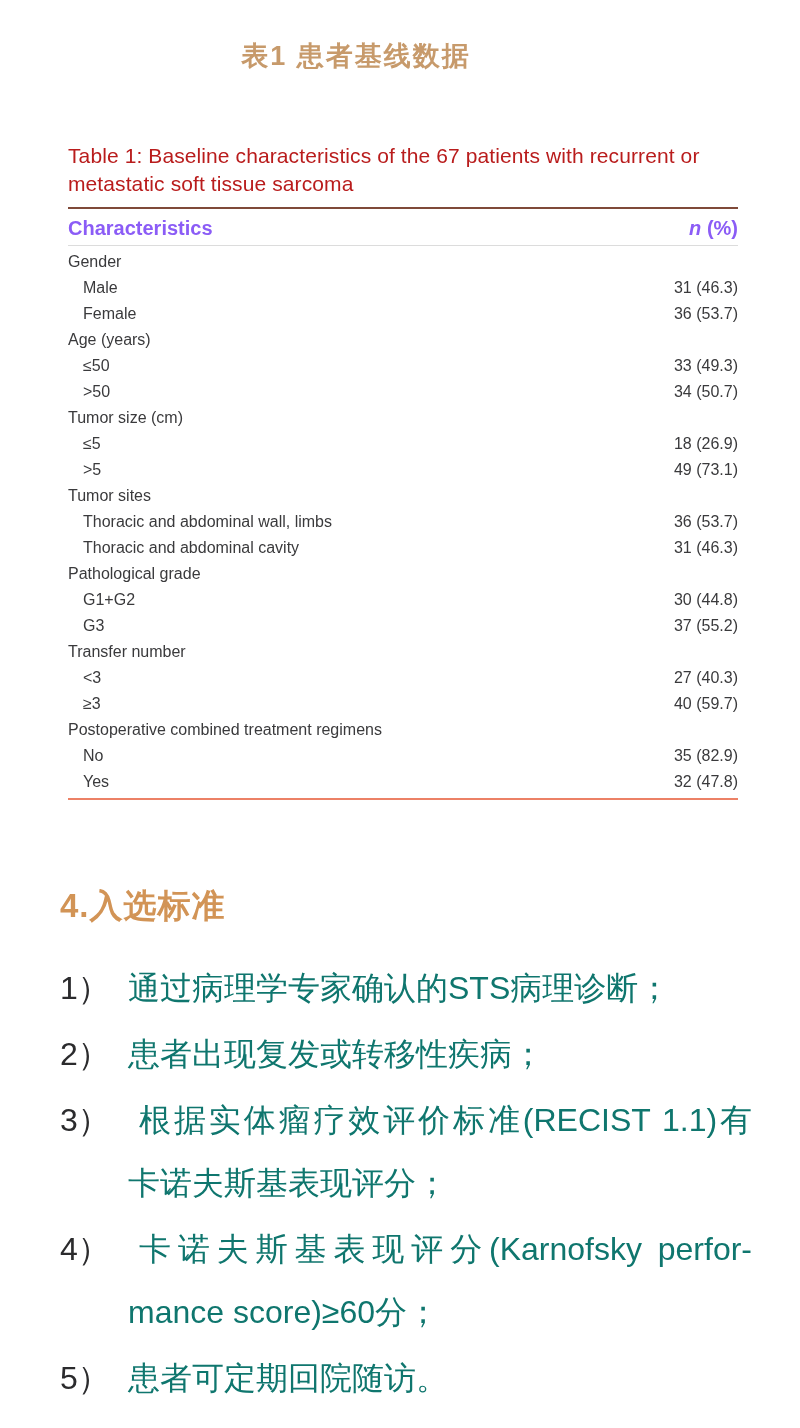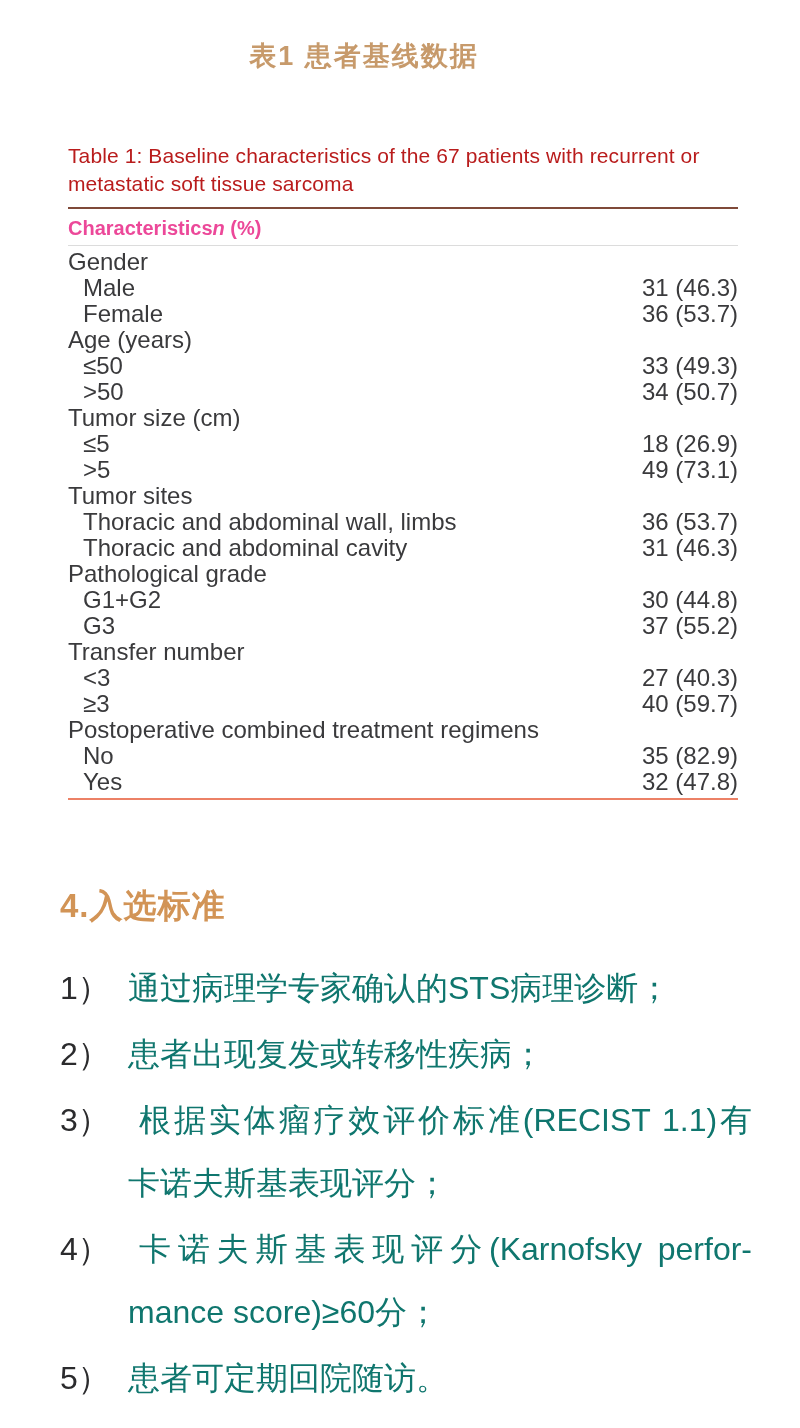--- a/index.html
+++ b/index.html
@@ -5,50 +5,50 @@
   html,body{margin:0;padding:0;}
   body{
     width:800px;height:1428px;
     background:#ffffff;
     font-family:"Liberation Sans","DejaVu Sans",sans-serif;
     position:relative;
     overflow:hidden;
   }
   
   .zh-title{
-    position:absolute;top:38px;left:12px;width:704px;
+    position:absolute;top:38px;left:4px;width:704px;
     text-align:center;
     font-size:27px;font-weight:bold;
     color:#C79A6B;
     letter-spacing:2px;
   }
   
   .table-block{
     position:absolute;left:68px;top:142px;width:670px;
   }
   .table-caption{
     font-size:21px;font-weight:normal;color:#b91c1c;
     line-height:1.32;
     letter-spacing:0.1px;
   }
   .rule-top{
     height:2px;background:#7F4A39;margin-top:10px;
   }
   .table-header{
-    display:flex;align-items:baseline;
+    display:flex;justify-content:space-between;align-items:baseline;
     padding:8px 0 5px 0;
     border-bottom:1px solid #dcdcdc;
-    font-size:20px;font-weight:bold;color:#ec4899;
+    font-size:20px;font-weight:bold;color:#8b5cf6;
   }
   .table-header .n-italic{font-style:italic;}
   .table-body{padding-top:3px;}
   .trow{
     display:flex;justify-content:space-between;align-items:center;
     height:26px;
-    font-size:24px;color:#3A3A3C;
+    font-size:16px;color:#3A3A3C;
   }
   .trow .lbl{white-space:nowrap;}
   .trow.sub .lbl{padding-left:15px;}
   .trow .val{white-space:nowrap;text-align:right;}
   .rule-bottom{
     height:2px;background:#EC8166;margin-top:3px;
   }
   
   .section-heading{
     position:absolute;left:60px;top:884px;

